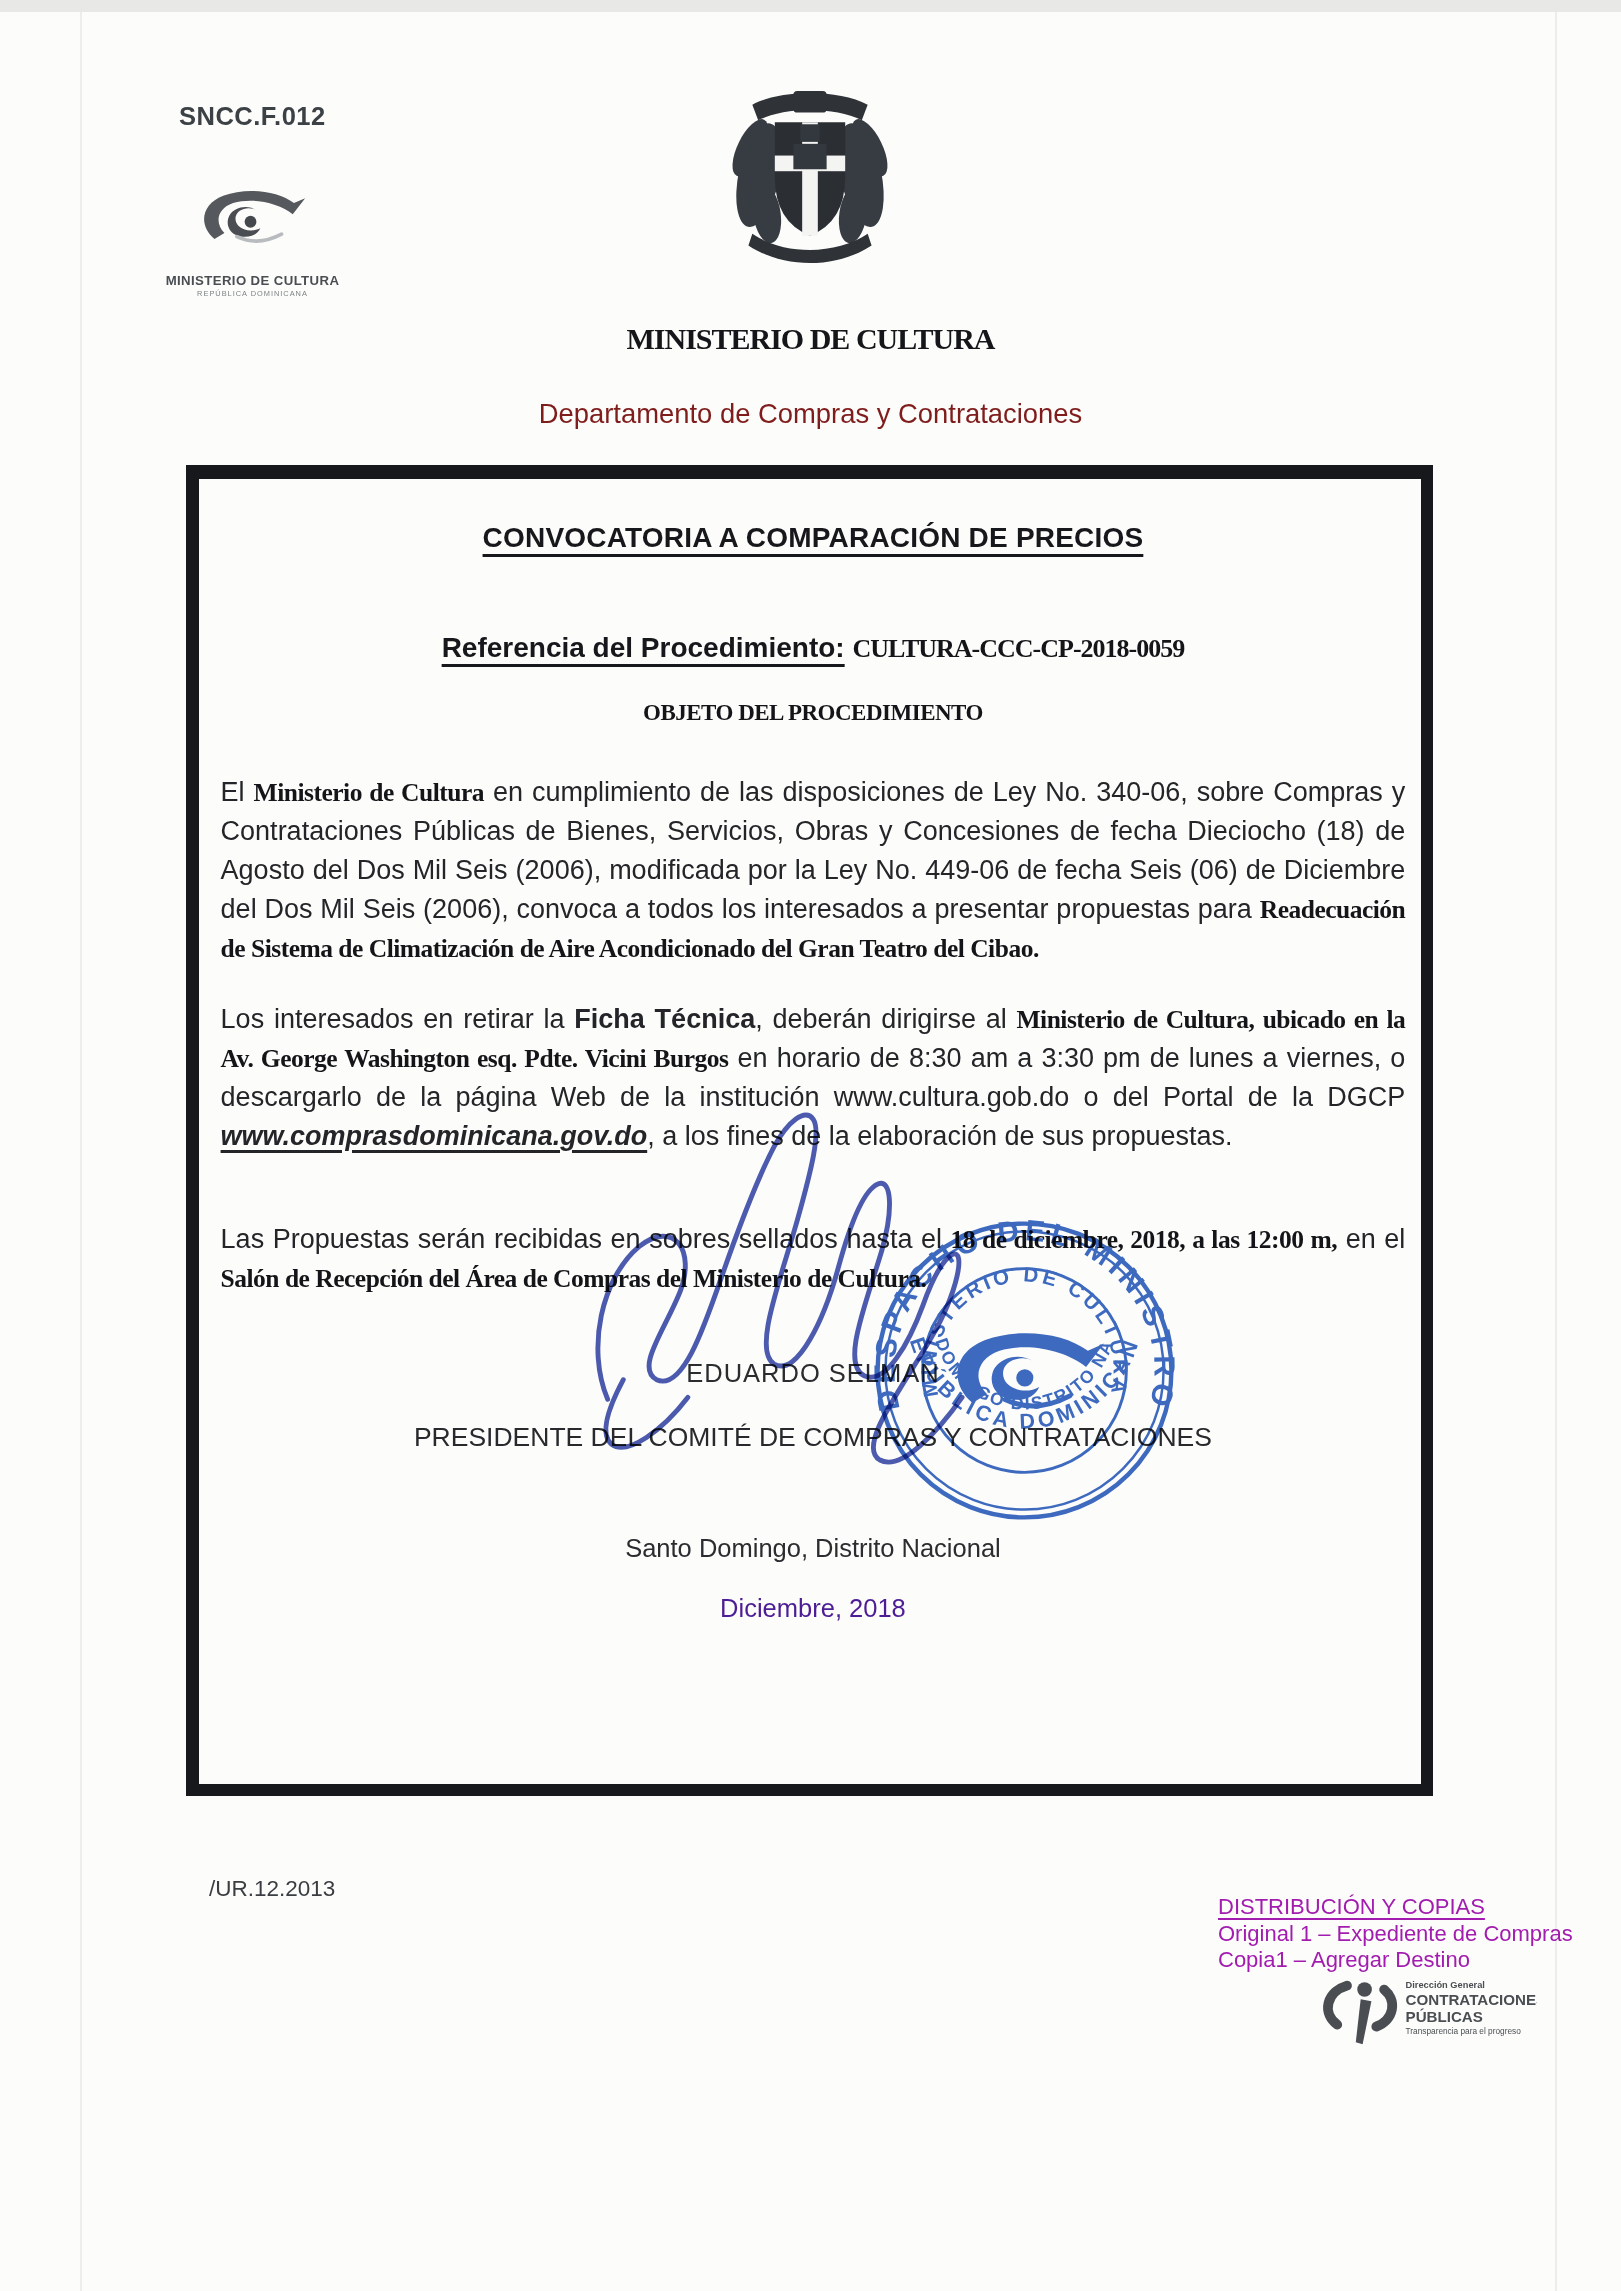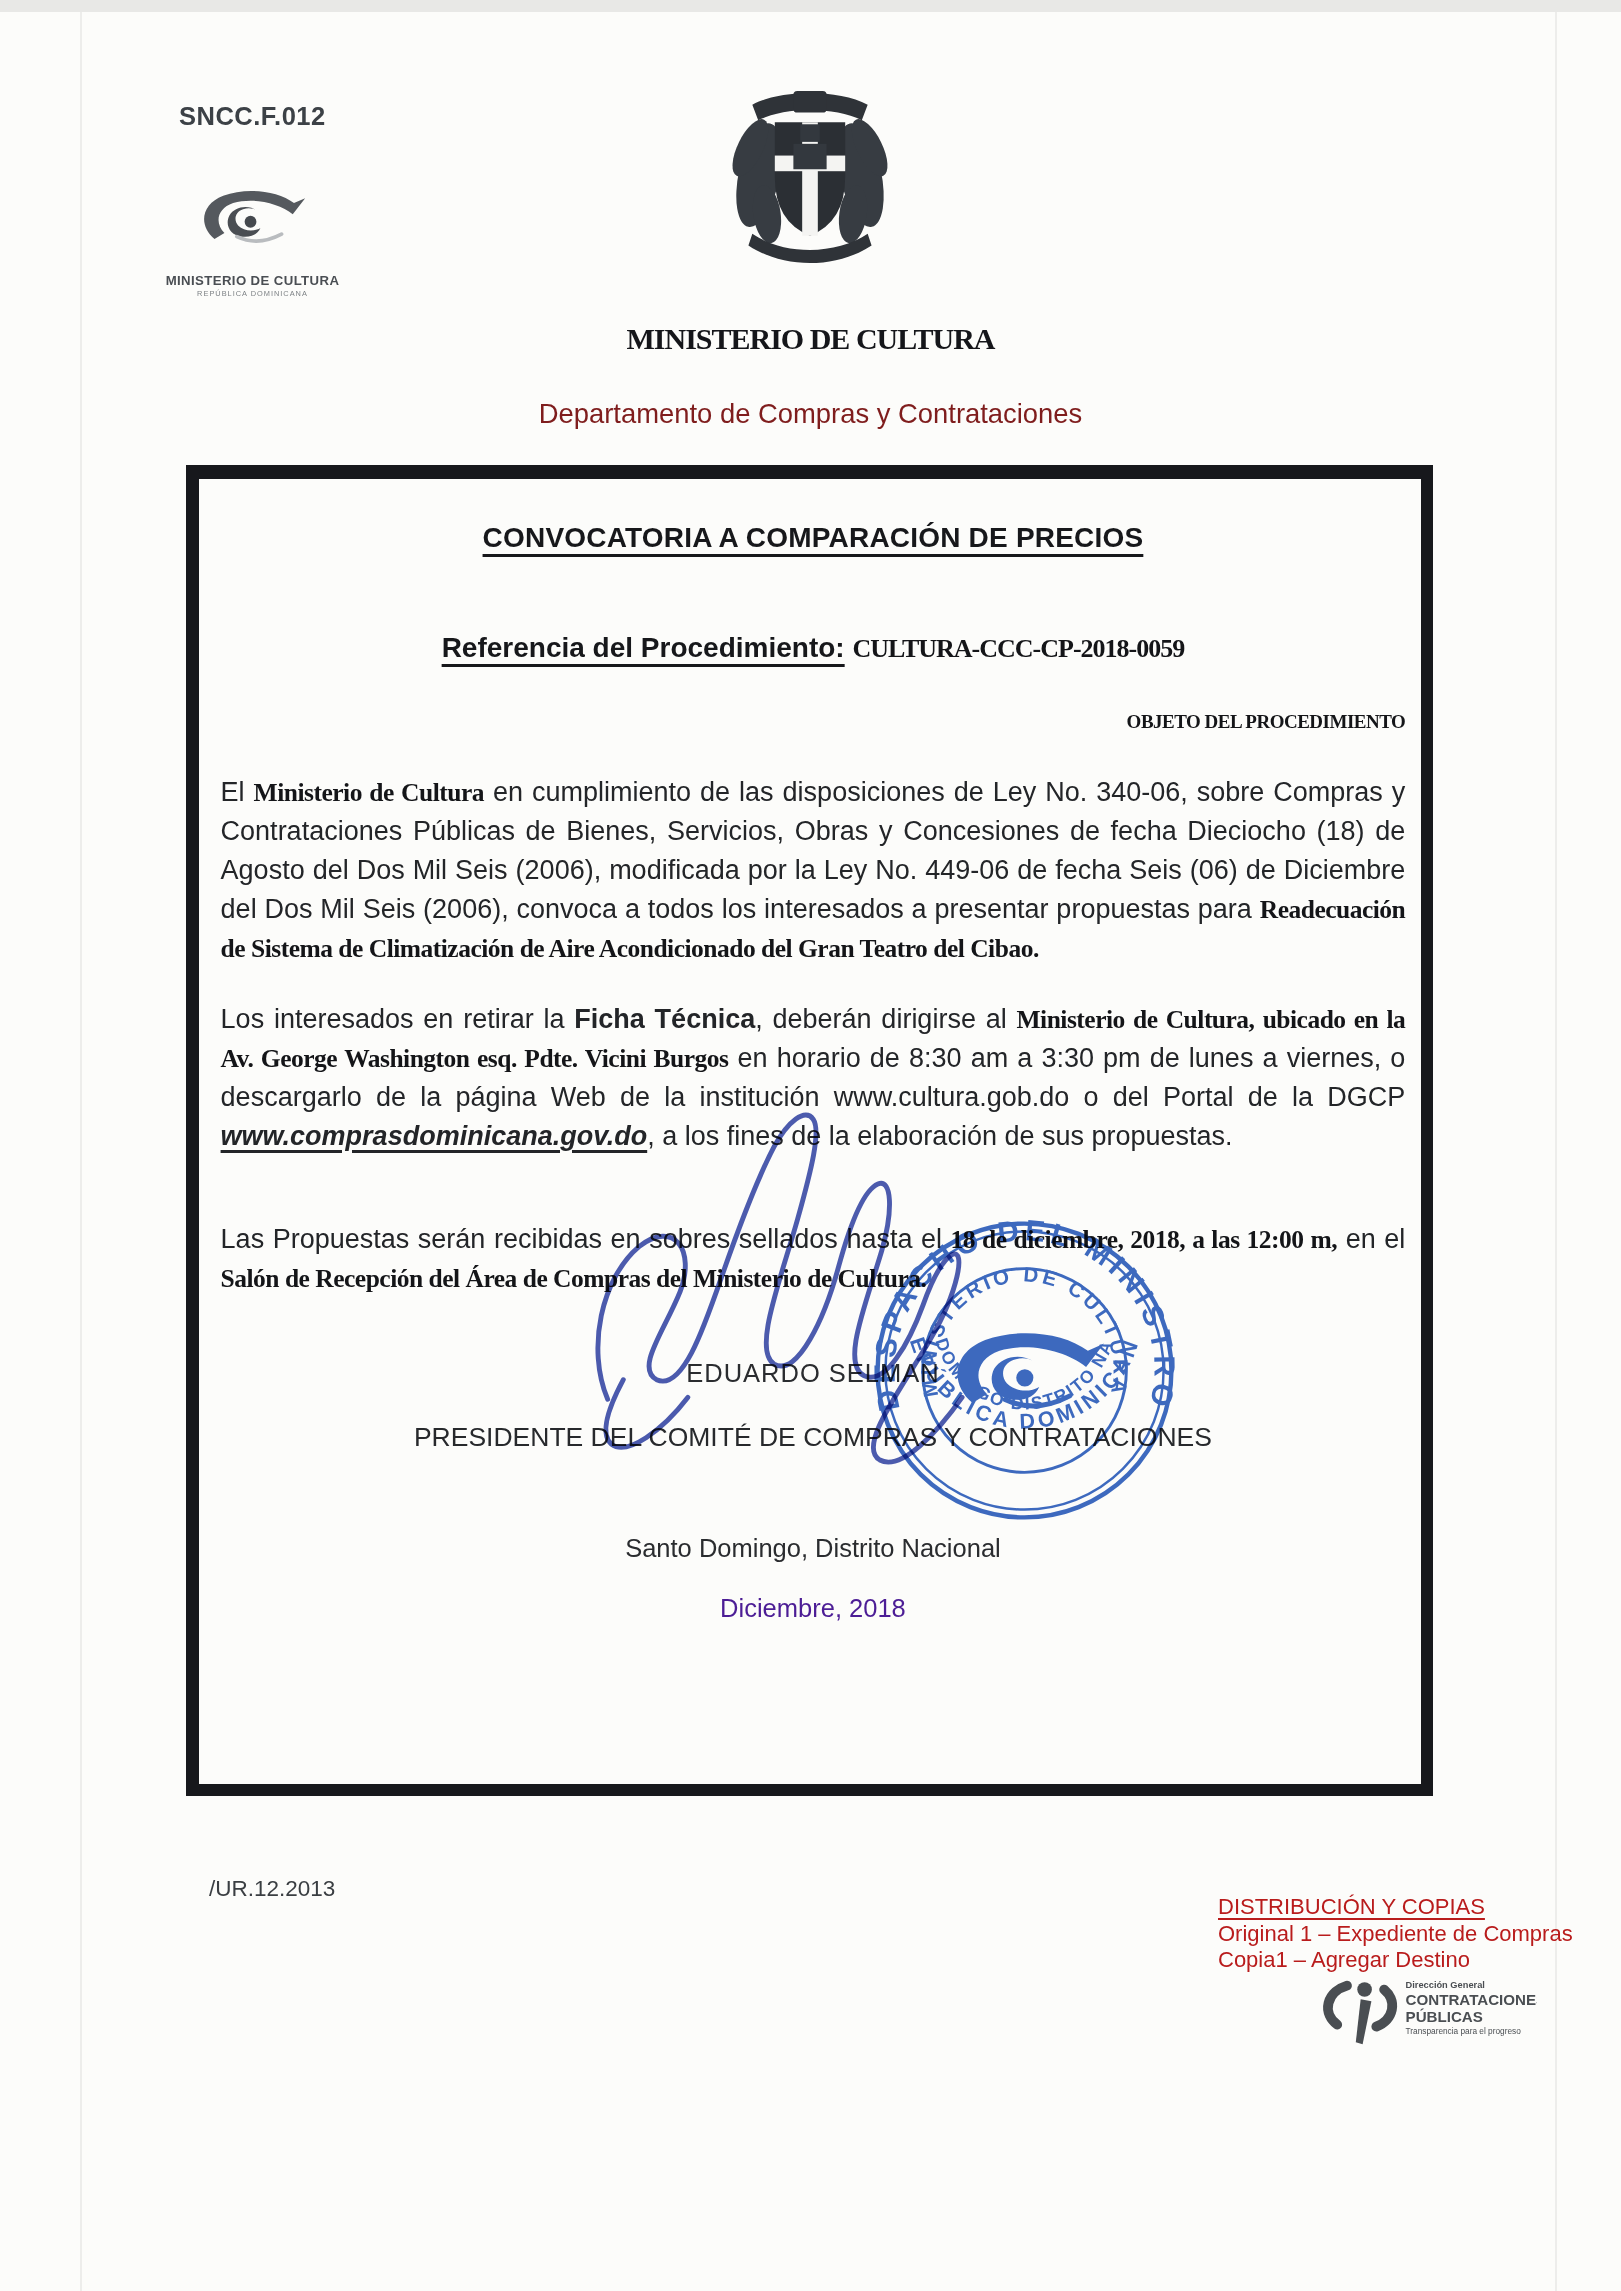--- a/index.html
+++ b/index.html
@@ -27,38 +27,38 @@
     border-style:solid;border-color:#17181c;border-width:14.7px 12.7px 12.7px 13.7px;
     box-sizing:border-box;background:#fcfcfa;
   }
   .nb{position:absolute;left:21.6px;right:15.7px;}
   .centered{text-align:center;}
   .title-line{top:43px;font-size:28px;font-weight:bold;color:#17181b;letter-spacing:0.2px;}
   .u{text-decoration:underline;text-underline-offset:6.9px;text-decoration-thickness:2.9px;}
   .ref-line{top:153px;font-size:28px;}
   .ref-label{font-weight:bold;color:#17181b;}
   .serifc{font-family:"Liberation Serif",serif;font-weight:bold;letter-spacing:-1px;color:#141518;}
-  .objeto{top:232px;font-family:"Liberation Serif",serif;font-weight:bold;font-size:19px;color:#141518;letter-spacing:-0.5px;text-align:right;}
+  .objeto{top:221px;font-family:"Liberation Serif",serif;font-weight:bold;font-size:23px;color:#141518;letter-spacing:-0.5px;}
   .para{font-size:27px;line-height:39px;text-align:justify;color:#232528;}
   .p1{top:294px;}
   .p2{top:521px;}
   .p3{top:741px;}
   .sseg{font-family:"Liberation Serif",serif;font-weight:bold;font-size:25.5px;letter-spacing:-0.5px;color:#141518;}
   .bold{font-weight:bold;}
   .url{font-weight:bold;font-style:italic;text-decoration:underline;text-underline-offset:4.9px;text-decoration-thickness:2.9px;}
   .signer-name{top:880px;font-size:25.5px;letter-spacing:1px;color:#2a2c2f;}
   .signer-title{top:943px;font-size:26.5px;color:#27292c;}
   .place-line{top:1055px;font-size:25.5px;color:#2a2c2f;}
   .date-line{top:1115px;font-size:25.5px;color:#4c1d95;}
   
   .signature{position:absolute;left:578px;top:1074px;z-index:6;mix-blend-mode:multiply;}
   .stamp{position:absolute;left:858px;top:1192px;z-index:5;mix-blend-mode:multiply;opacity:.93;}
   .stamp text{font-family:"Liberation Sans",sans-serif;font-weight:bold;}
   
-  .dist-block{position:absolute;left:1218px;top:1882px;font-size:22px;color:#b91c1c;line-height:26.5px;}
+  .dist-block{position:absolute;left:1218px;top:1882px;font-size:22px;color:#a21caf;line-height:26.5px;}
   .dist-title{text-decoration:underline;text-underline-offset:3.9px;}
   .dgcp{position:absolute;left:1321px;top:1958px;filter:blur(0.3px);}
   .ur-code{position:absolute;left:209px;top:1864px;font-size:22.5px;color:#3a3e42;}
 </style>
 </head>
 <body>
 
 <div class="page">
   <div class="scanline" style="left:80px;"></div>
   <div class="scanline" style="left:1555px;"></div>

